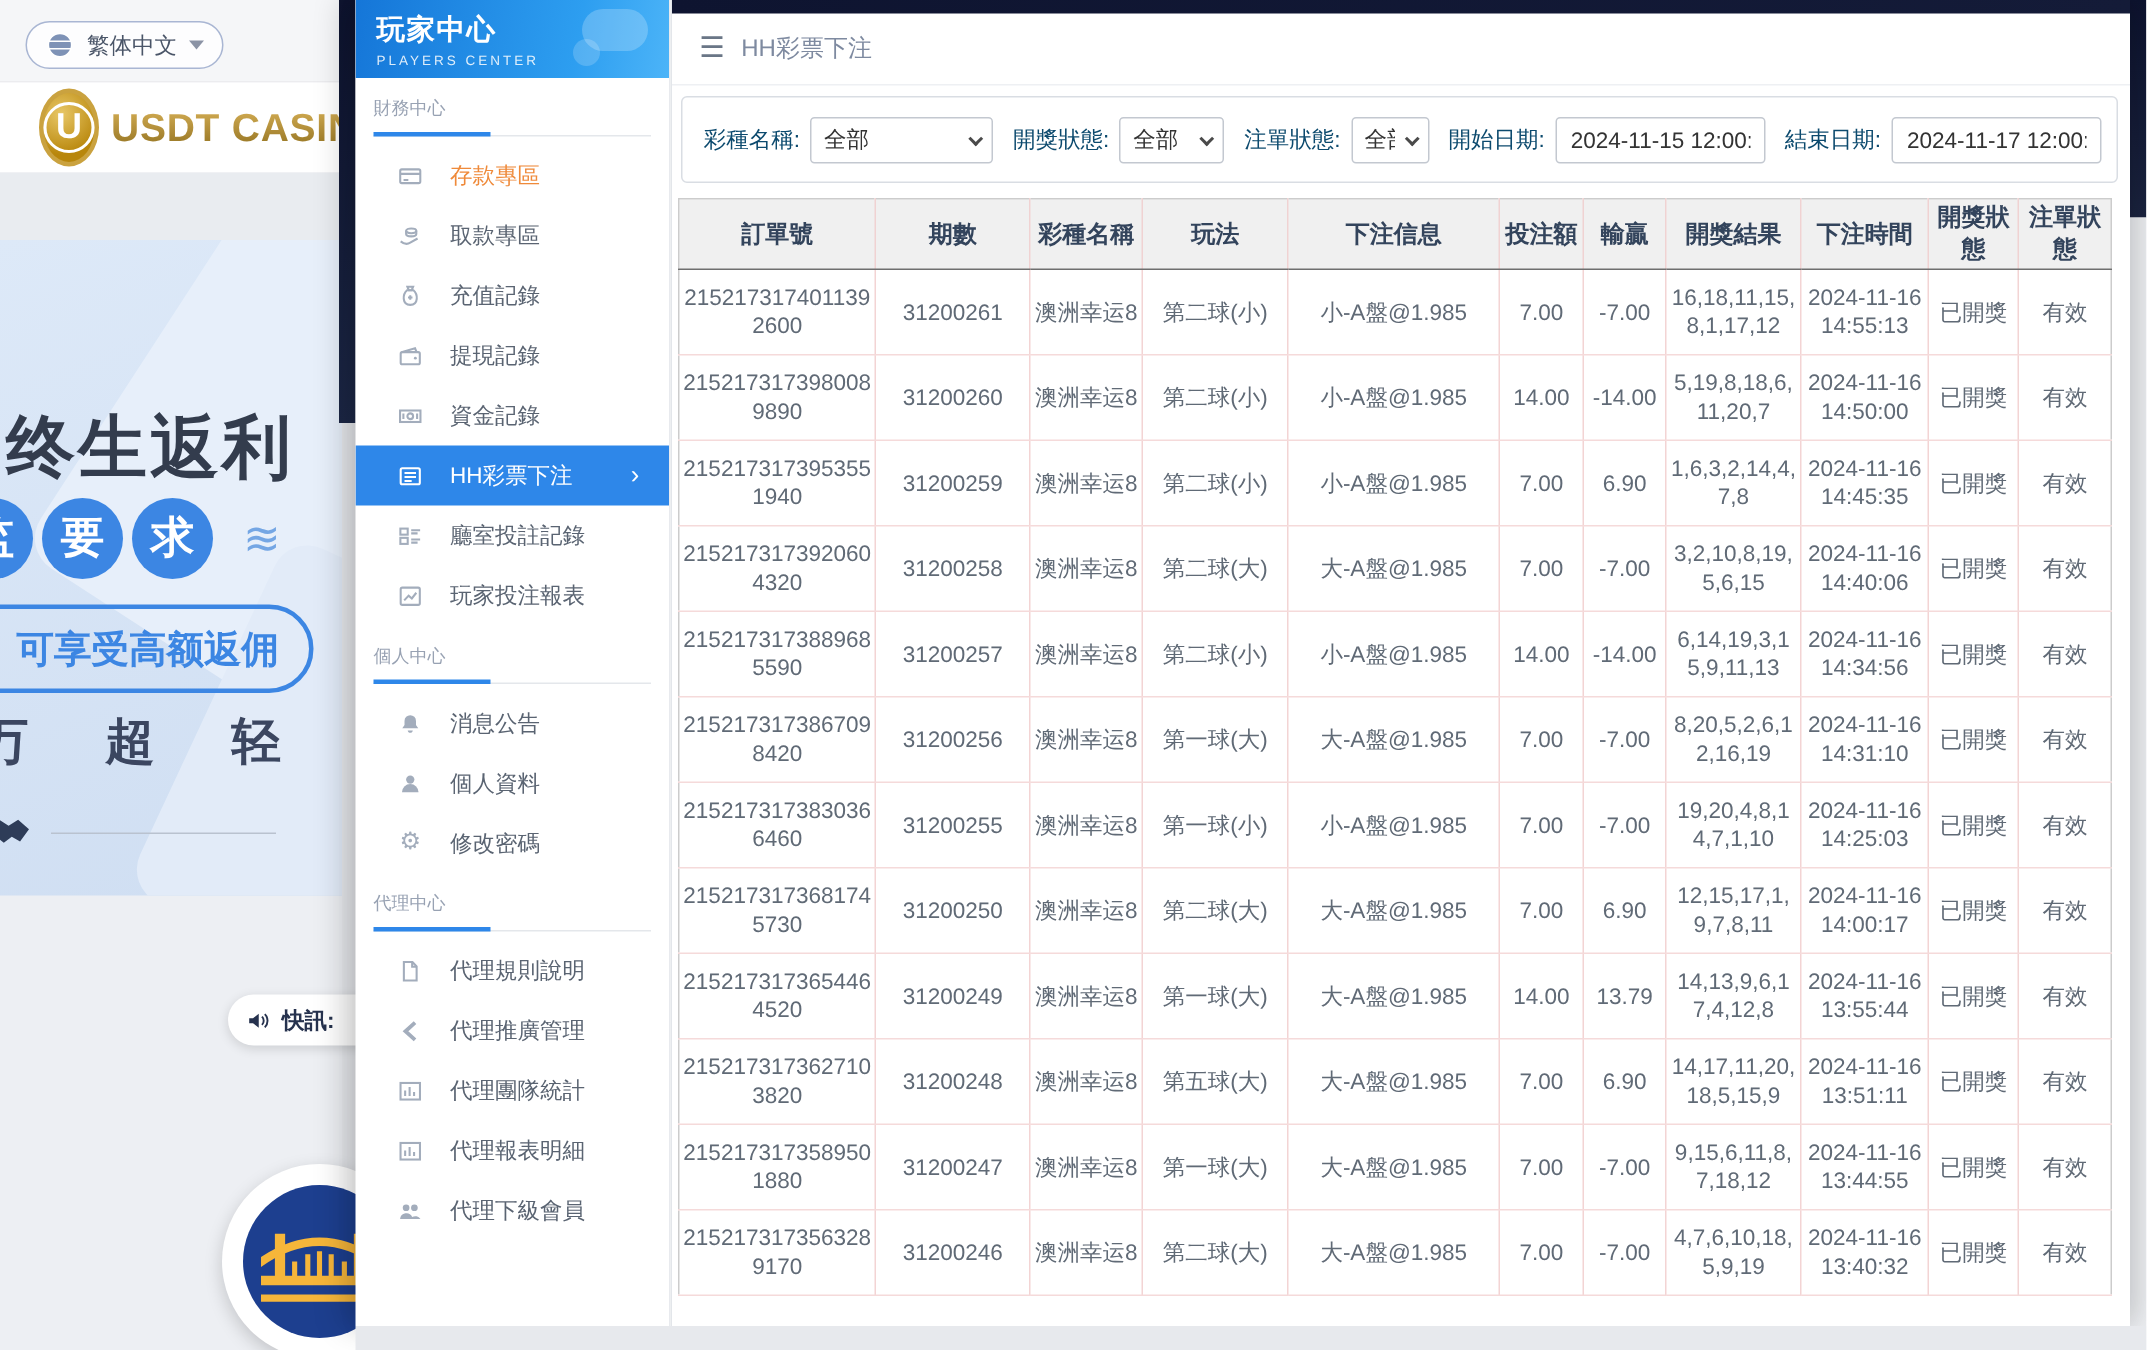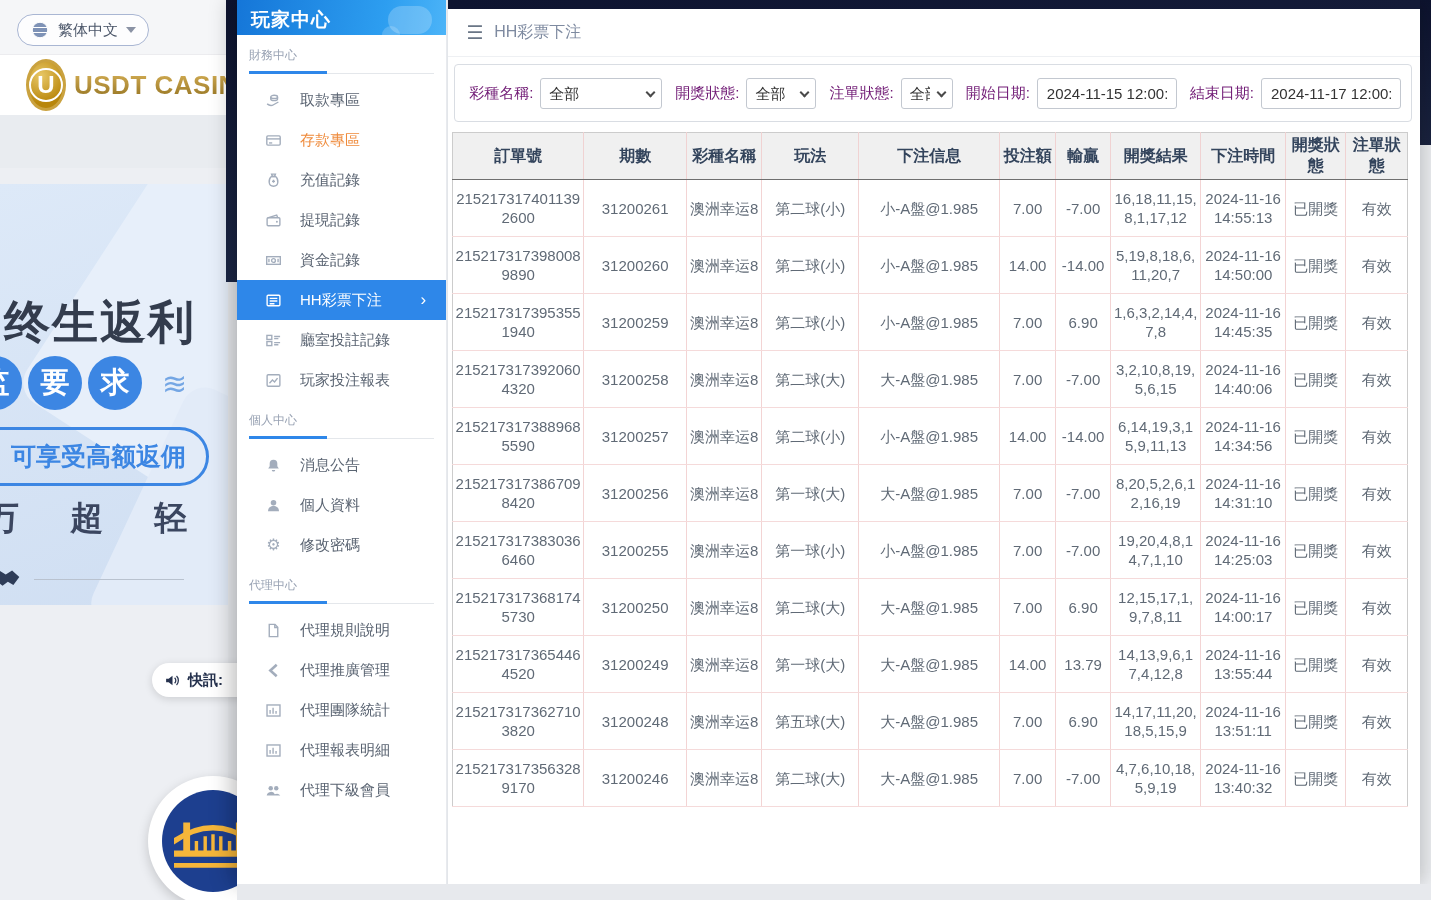--- a/index.html
+++ b/index.html
@@ -9,21 +9,21 @@
   
   .bg-topbar{position:absolute;left:0;top:0;width:228px;height:55px;background:#f5f6f8;border-bottom:1px solid #ececef;}
   .lang-pill{position:absolute;left:17px;top:14px;height:32px;display:flex;align-items:center;gap:8px;padding:0 12px;border:1px solid #a9b6d3;border-radius:16px;background:#fdfdfe;cursor:pointer;}
   .lang-pill .txt{font-size:15px;color:#4a5568;}
   .caret-tri{width:0;height:0;border-left:5px solid transparent;border-right:5px solid transparent;border-top:6px solid #8b93a5;}
   .bg-logobar{position:absolute;left:0;top:55px;width:228px;height:60px;background:#ffffff;display:flex;align-items:center;}
   .coin{position:relative;width:52px;height:52px;margin-left:26px;border-radius:50%;background:radial-gradient(circle at 35% 30%,#e8c766,#b8860b 70%);border:3px solid #caa23f;display:flex;align-items:center;justify-content:center;}
   .coin .u{font-size:24px;font-weight:bold;color:#fff;border:2px solid #fff;border-radius:50%;width:34px;height:34px;display:flex;align-items:center;justify-content:center;}
   .brand-text{margin-left:8px;font-size:26px;font-weight:bold;letter-spacing:.5px;background:linear-gradient(180deg,#d9b258,#8f6f1e);-webkit-background-clip:text;background-clip:text;color:transparent;white-space:nowrap;}
   .bg-grayband{position:absolute;left:0;top:115px;width:228px;height:53px;background:#e9ecf0;}
-  .bg-banner{position:absolute;left:0;top:184px;width:228px;height:437px;background:linear-gradient(160deg,#dde9f8,#cfdef2);overflow:hidden;text-align:center;}
+  .bg-banner{position:absolute;left:0;top:160px;width:228px;height:437px;background:linear-gradient(160deg,#dde9f8,#cfdef2);overflow:hidden;text-align:center;}
   .bg-banner::before{content:"";position:absolute;right:-70px;top:-10px;width:220px;height:300px;background:#e7effa;border-radius:24px;transform:rotate(33deg);}
   .bg-banner::after{content:"";position:absolute;right:-120px;top:230px;width:220px;height:260px;background:#e2ebf8;border-radius:24px;transform:rotate(25deg);}
   .banner-headline{position:absolute;left:4px;top:108px;font-size:46px;font-weight:bold;color:#333c4d;letter-spacing:2px;white-space:nowrap;z-index:2;}
   .badge-row{position:absolute;left:-32px;top:172px;display:flex;gap:6px;align-items:center;z-index:2;}
   .badge{width:54px;height:54px;border-radius:50%;background:#3c86e3;color:#fff;font-size:29px;font-weight:bold;display:flex;align-items:center;justify-content:center;}
   .waves{font-size:30px;color:#74a6e4;margin-left:14px;letter-spacing:-2px;}
   .banner-pill{position:absolute;left:-44px;top:243px;padding:10px 20px 10px 52px;border:3px solid #3c86e3;border-radius:32px;font-size:25px;font-weight:bold;color:#3c86e3;white-space:nowrap;z-index:2;}
   .banner-tagline{position:absolute;left:-14px;top:312px;font-size:33px;font-weight:bold;color:#3b4660;letter-spacing:21px;white-space:nowrap;z-index:2;}
   .banner-shake{position:absolute;left:-10px;top:378px;z-index:2;display:flex;align-items:center;}
   .banner-shake .line{width:150px;height:1px;background:#b9c2cf;margin-left:10px;}
@@ -34,21 +34,21 @@
   .float-circle .inner{width:102px;height:102px;border-radius:50%;background:#1d3f8f;display:flex;align-items:center;justify-content:center;}
   .bg-right-gap{position:absolute;left:228px;top:0;width:9px;height:900px;background:#e9ebef;}
   .bg-dark-left{position:absolute;left:226px;top:0;width:11px;height:282px;background:linear-gradient(180deg,#0e1430,#1d2847);z-index:2;}
   .bg-dark-right{position:absolute;left:1420px;top:0;width:11px;height:145px;background:linear-gradient(180deg,#0e1430,#1b2440);}
   .bg-right-col{position:absolute;left:1420px;top:145px;width:11px;height:755px;background:#eef0f3;}
   .bottom-strip{position:absolute;left:237px;top:884px;width:1194px;height:16px;background:#e7e9ed;z-index:6;}
 
   
   .modal{position:absolute;left:237px;top:0;width:1183px;height:884px;display:flex;z-index:5;box-shadow:-8px 0 20px rgba(0,0,0,.20),8px 0 20px rgba(0,0,0,.12);}
   .sidebar{width:218px;background:#ffffff;border-right:1px solid #e8eaee;overflow:hidden;}
-  .sb-head{position:relative;height:35px;background:linear-gradient(100deg,#1576d8 0%,#2d9ef0 70%,#4cb4f8 100%);padding:7px 14px;overflow:hidden;}
+  .sb-head{position:relative;height:52px;background:linear-gradient(100deg,#1576d8 0%,#2d9ef0 70%,#4cb4f8 100%);padding:7px 14px;overflow:hidden;}
   .sb-head::before{content:"";position:absolute;right:14px;top:6px;width:44px;height:28px;border-radius:14px;background:rgba(255,255,255,.22);}
   .sb-head::after{content:"";position:absolute;right:46px;top:26px;width:18px;height:18px;border-radius:50%;background:rgba(255,255,255,.18);}
   .sb-title{font-size:19px;font-weight:bold;color:#fff;letter-spacing:1px;}
   .sb-sub{font-size:9px;color:rgba(255,255,255,.85);letter-spacing:2px;margin-top:2px;}
   .sec-title{font-size:12px;color:#98a2b3;padding:12px 12px 7px 12px;}
   .sec-rule{position:relative;height:3px;margin:0 12px 6px 12px;}
   .sec-rule::before{content:"";position:absolute;left:0;right:0;bottom:0;height:1px;background:#e4e7eb;}
   .sec-rule::after{content:"";position:absolute;left:0;top:0;width:78px;height:3px;background:#2e87e9;}
   .s-item{height:40px;display:flex;align-items:center;padding:0 12px;margin:0 8px;cursor:pointer;color:#5a6472;}
   .s-item .s-ic{width:17px;height:17px;color:#a3adbc;display:flex;align-items:center;justify-content:center;flex-shrink:0;margin-left:8px;}
@@ -61,21 +61,21 @@
   .gear-glyph{font-size:16px;line-height:1;}
 
   
   .content{flex:1;display:flex;flex-direction:column;background:#ffffff;border-left:1px solid #e3e6ea;}
   .dark-top{height:9px;background:linear-gradient(90deg,#0e1430,#141b38);}
   .c-head{height:48px;display:flex;align-items:center;gap:11px;padding-left:18px;border-bottom:1px solid #eef0f3;}
   .burger{font-size:19px;color:#6a7686;line-height:1;}
   .c-title{font-size:16px;color:#7e8aa0;}
   .filter-card{margin:7px 8px 0 6px;border:1px solid #d9dde3;border-radius:4px;background:#fff;padding:13px 10px 12px 14px;}
   .f-row{display:flex;align-items:center;flex-wrap:nowrap;}
-  .f-label{font-size:15px;color:#701a75;margin-right:7px;white-space:nowrap;}
+  .f-label{font-size:15px;color:#0c4a6e;margin-right:7px;white-space:nowrap;}
   .f-label.gap{margin-left:13px;text-align:right;}
   .sel{position:relative;display:inline-block;}
   .sel select{appearance:none;-webkit-appearance:none;height:31px;border:1px solid #c3c8d0;border-radius:3px;background:#fff;font-size:15px;color:#333;padding:0 22px 0 8px;font-family:inherit;}
   .sel .caret{position:absolute;right:8px;top:11px;width:7px;height:7px;border-right:2px solid #4a4a4a;border-bottom:2px solid #4a4a4a;transform:rotate(45deg);pointer-events:none;}
   .sel.w-lg select{width:122px;}
   .sel.w-md select{width:70px;}
   .sel.w-sm select{width:52px;}
   .f-date{height:31px;width:140px;border:1px solid #c3c8d0;border-radius:3px;font-size:15px;color:#333;padding:0 9px;font-family:inherit;}
   .f-row2{margin-top:13px;}
   .btn-search{height:35px;padding:0 17px;background:#2468f2;border:none;border-radius:4px;color:#fff;font-size:16px;cursor:pointer;font-family:inherit;}
@@ -279,32 +279,32 @@
         <div class="sb-title">玩家中心</div>
         <div class="sb-sub">PLAYERS CENTER</div>
       </div>
 
       <div class="sec">
         <div class="sec-title">財務中心</div>
         <div class="sec-rule"></div>
         <div class="s-item">
           <span class="s-ic">
               <svg>
+                <use href="#i-card"></use>
+              </svg>
+            </span>
+          <span class="s-lb orange">存款專區</span>
+        </div>
+        <div class="s-item">
+          <span class="s-ic">
+              <svg>
                 <use href="#i-hand"></use>
               </svg>
             </span>
           <span class="s-lb">取款專區</span>
-        </div>
-        <div class="s-item">
-          <span class="s-ic">
-              <svg>
-                <use href="#i-card"></use>
-              </svg>
-            </span>
-          <span class="s-lb orange">存款專區</span>
         </div>
         <div class="s-item">
           <span class="s-ic">
               <svg>
                 <use href="#i-bag"></use>
               </svg>
             </span>
           <span class="s-lb">充值記錄</span>
         </div>
         <div class="s-item">
@@ -607,20 +607,33 @@
               <td class="c3">第五球(大)</td>
               <td class="c4">大-A盤@1.985</td>
               <td class="c5">7.00</td>
               <td class="c6">6.90</td>
               <td class="c7">14,17,11,20,18,5,15,9</td>
               <td class="c8">2024-11-16 13:51:11</td>
               <td class="c9">已開獎</td>
               <td class="c10">有效</td>
             </tr>
             <tr>
+              <td class="c0">2152173173589501880</td>
+              <td class="c1">31200247</td>
+              <td class="c2">澳洲幸运8</td>
+              <td class="c3">第一球(大)</td>
+              <td class="c4">大-A盤@1.985</td>
+              <td class="c5">7.00</td>
+              <td class="c6">-7.00</td>
+              <td class="c7">9,15,6,11,8,7,18,12</td>
+              <td class="c8">2024-11-16 13:44:55</td>
+              <td class="c9">已開獎</td>
+              <td class="c10">有效</td>
+            </tr>
+            <tr>
               <td class="c0">2152173173563289170</td>
               <td class="c1">31200246</td>
               <td class="c2">澳洲幸运8</td>
               <td class="c3">第二球(大)</td>
               <td class="c4">大-A盤@1.985</td>
               <td class="c5">7.00</td>
               <td class="c6">-7.00</td>
               <td class="c7">4,7,6,10,18,5,9,19</td>
               <td class="c8">2024-11-16 13:40:32</td>
               <td class="c9">已開獎</td>

